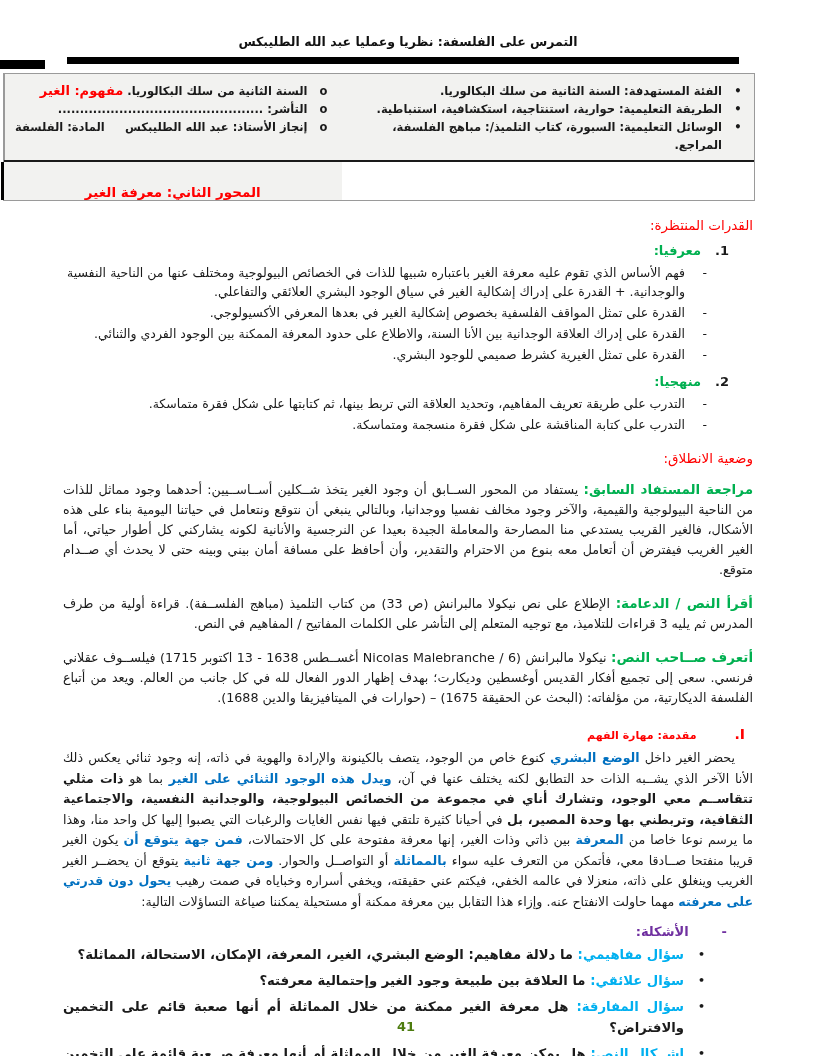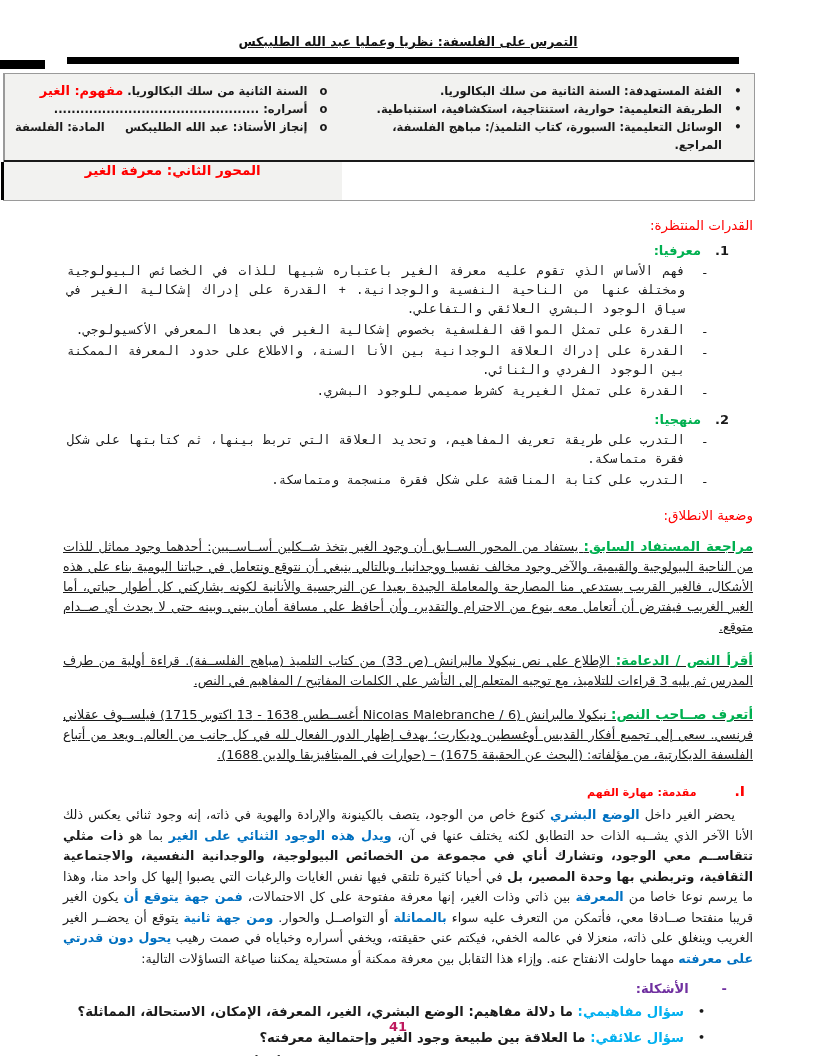--- a/index.html
+++ b/index.html
@@ -10,21 +10,21 @@
   }
   .red{color:#FF0000;}
   .green{color:#00B050;}
   .blue{color:#0070C0;}
   .lblue{color:#00B0F0;}
   .purple{color:#7030A0;margin-left:19px;}
   .b{font-weight:bold;margin-top:8px;}
 
   
   .hdr-title{
-    text-align:center;margin-top:34px;font-size:12.5px;font-weight:bold;color:#111;text-decoration:underline;
+    text-align:center;margin-top:34px;font-size:12.5px;font-weight:bold;color:#111;
   }
   .hdr-rule{
     position:absolute;top:57px;left:67px;width:672px;height:7px;background:#000;
   }
   .hdr-mark{
     position:absolute;top:60px;left:0;width:45px;height:9px;background:#000;
   }
   
 
   
@@ -37,44 +37,44 @@
   .info-table{margin-right:-2px;margin-left:-60px;}
   .it-row1{display:flex;border-bottom:2px solid #1a1a1a;}
   .it-cell-right{flex:0 0 55%;box-sizing:border-box;padding:8px 10px 6px 8px;}
   .it-cell-left{flex:0 0 45%;box-sizing:border-box;padding:8px 12px 6px 10px;border-left:1px solid #9a9a9a;}
   .it-li{display:flex;gap:10px;line-height:18px;}
   .it-blt{width:12px;flex:0 0 12px;text-align:center;}
   .concept{font-size:13px;}
   .l3wrap{display:flex;justify-content:space-between;flex:1;}
   .it-row2{display:flex;height:38px;}
   .it-right2{flex:0 0 55%;background:#ffffff;}
-  .it-left2{flex:0 0 45%;display:flex;align-items:flex-start;justify-content:center;border-left:3px solid #000;}
+  .it-left2{flex:0 0 45%;display:flex;align-items:flex-end;justify-content:center;border-left:3px solid #000;}
   .axis{font-size:13.5px;font-weight:bold;}
 
   
   .sec-head{font-size:13.5px;font-weight:normal;margin:16px 0 8px 0;}
   .grp-head{display:flex;gap:14px;padding-right:24px;font-weight:bold;font-size:13px;margin-top:8px;line-height:20px;}
   .ditem{display:flex;gap:12px;padding-right:46px;font-size:12.5px;line-height:19px;margin-top:2px;}
-  .ditem .txt{text-align:justify;flex:1;padding-left:4px;font-family:Liberation Mono, monospace;}
+  .ditem .txt{text-align:justify;flex:1;padding-left:4px;}
   .dash{flex:0 0 10px;}
 
-  .para{font-size:12.7px;line-height:20px;text-align:justify;margin-top:13px;text-decoration:underline;}
+  .para{font-size:12.7px;line-height:20px;text-align:justify;margin-top:13px;}
   .para .plabel{font-weight:bold;font-size:13.5px;}
 
   .intro-head{display:flex;gap:38px;padding-right:8px;margin-top:18px;align-items:baseline;}
   .intro-marker{font-size:14px;font-weight:bold;}
   .intro-title{font-size:11px;font-weight:bold;text-align:right;}
   .intro-para{font-size:12.6px;line-height:20.5px;text-align:justify;margin-top:6px;text-indent:18px;}
 
   .prob-line{display:flex;gap:14px;padding-right:26px;margin-top:12px;font-weight:bold;font-size:13px;}
   .q{display:flex;gap:11px;padding-right:48px;margin-top:5px;font-weight:bold;font-size:13.2px;line-height:21px;}
   .q .blt{flex:0 0 10px;font-size:11px;line-height:21px;}
   .q .txt{text-align:justify;flex:1;}
 
-  .pagenum{position:absolute;bottom:22px;left:8px;width:780px;text-align:center;font-size:13px;font-weight:bold;color:#be185d;}
+  .pagenum{position:absolute;bottom:22px;left:16px;width:780px;text-align:center;font-size:13px;font-weight:bold;color:#4d7c0f;}
 </style>
 </head>
 <body>
 
 <div class="hdr-title">التمرس على الفلسفة: نظريا وعمليا عبد الله الطليبكس</div>
 <div class="hdr-rule"></div>
 <div class="hdr-mark"></div>
 
 <div class="content">
 
@@ -94,21 +94,21 @@
           <span><b>الوسائل التعليمية:</b><span> السبورة، كتاب التلميذ/: مباهج الفلسفة، المراجع.</span></span>
         </div>
       </div>
       <div class="it-cell-left">
         <div class="it-li">
           <span class="it-blt">o</span>
           <span><span>السنة الثانية من سلك البكالوريا. </span><b class="red concept">مفهوم: الغير</b></span>
         </div>
         <div class="it-li">
           <span class="it-blt">o</span>
-          <span><span>أسراره: </span><span>...............................................</span></span>
+          <span><span>التأشر: </span><span>...............................................</span></span>
         </div>
         <div class="it-li">
           <span class="it-blt">o</span>
           <span class="l3wrap">
             <span>إنجاز الأستاذ: عبد الله الطليبكس</span>
             <span class="subject">المادة: الفلسفة</span>
           </span>
         </div>
       </div>
     </div>

